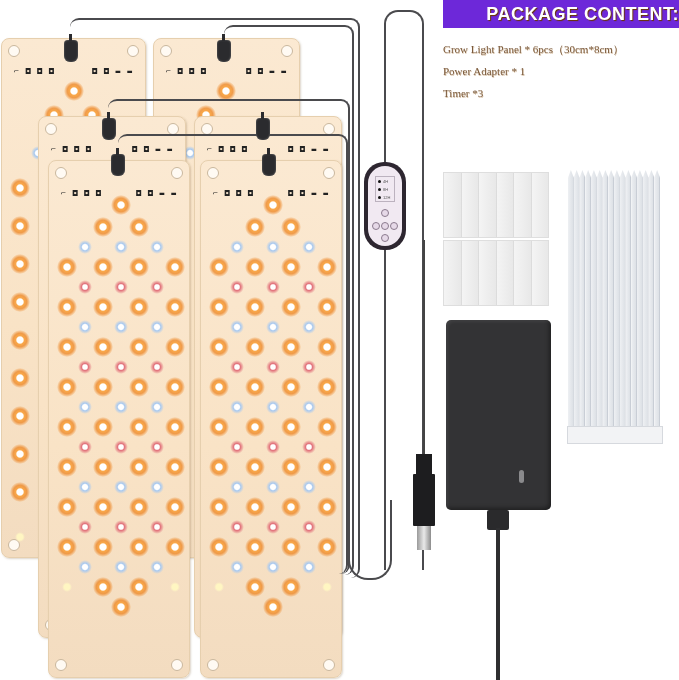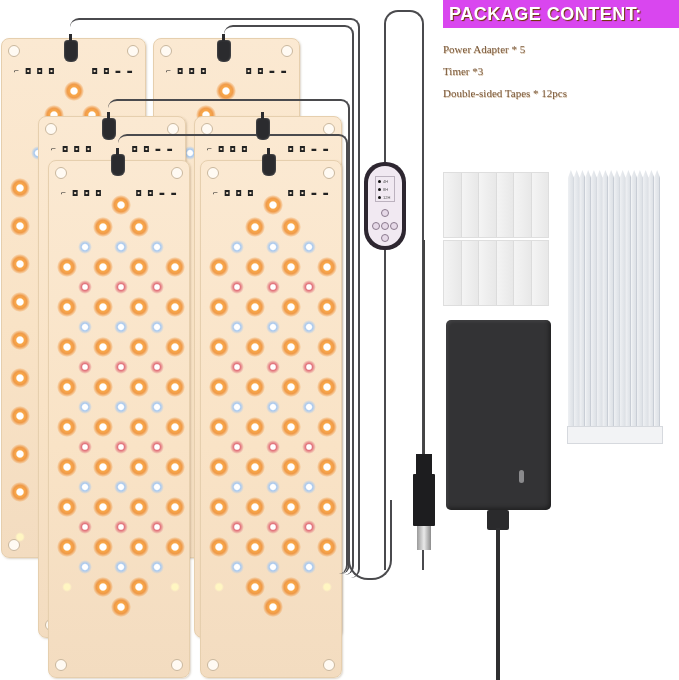--- a/index.html
+++ b/index.html
@@ -65,25 +65,26 @@
   .timer-leds div { display: flex; align-items: center; gap: 2px; }
   .timer-leds i { width: 3px; height: 3px; border-radius: 50%; background: #111; display: inline-block; }
   .tbtn {
     position: absolute; width: 8px; height: 8px; border-radius: 50%;
     border: 1px solid #8b7b8e; background: #e6d9e8;
   }
 
   
   .header {
     position: absolute; left: 443px; top: 0; width: 236px; height: 28px;
-    background: #d946ef;
+    background: #6d28d9;
     color: #fff; font-weight: bold; font-size: 18px; line-height: 28px;
     padding-left: 6px; letter-spacing: 0.5px;
     text-shadow: 1px 1px 1px #6a3400;
     font-family: "Liberation Sans", sans-serif;
+    text-align: right;
   }
   .items { position: absolute; left: 443px; top: 38px; }
   .item {
     font-family: "Liberation Serif", serif; font-size: 11px; color: #7b5a3c;
     height: 22px; line-height: 22px;
     text-shadow: 0.5px 0.5px 0 #d9c3a8;
     white-space: nowrap;
   }
 
   
@@ -383,23 +384,23 @@
   </div>
 </div>
 
 <div class="dc-cord" style="top:240px; height:215px;"></div>
 <div class="dc-plug1"></div>
 <div class="dc-plug2"></div>
 <div class="dc-tip"></div>
 
 <div class="header">PACKAGE CONTENT:</div>
 <div class="items">
-  <div class="item">Power Adapter * 5</div>
+  <div class="item">Grow Light Panel * 6pcs（30cm*8cm）</div>
+  <div class="item">Power Adapter * 1</div>
   <div class="item">Timer *3</div>
-  <div class="item">Double-sided Tapes * 12pcs</div>
 </div>
 
 <div class="tapes">
   <div class="tape-sheet">
       <span></span>
       <span></span>
       <span></span>
       <span></span>
       <span></span>
       <span></span>

